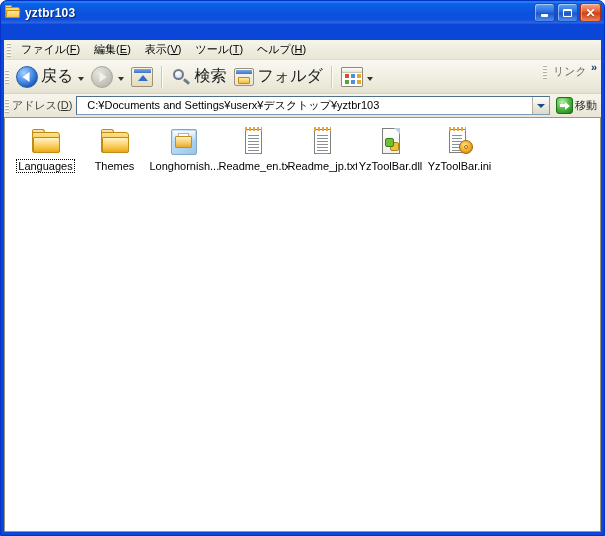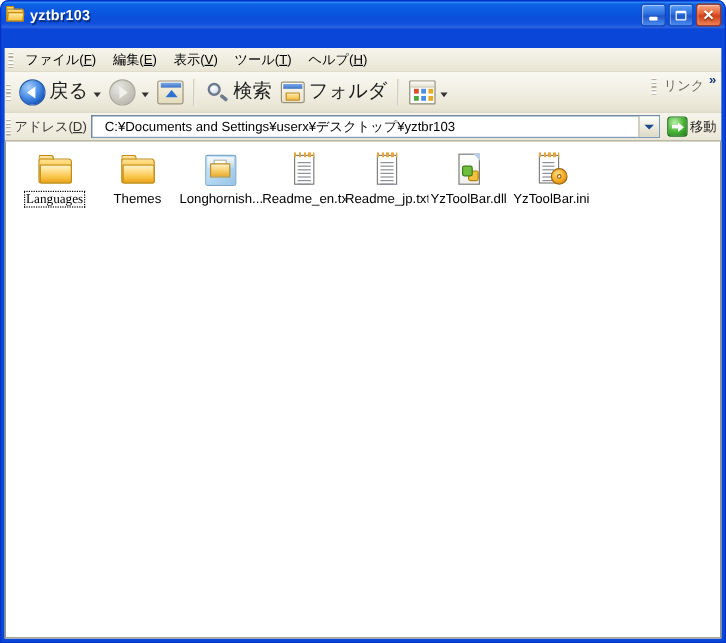--- a/index.html
+++ b/index.html
@@ -475,21 +475,20 @@
     line-height: 12px;
     text-align: center;
     max-width: 68px;
     white-space: nowrap;
     overflow: hidden;
     padding: 0 1px;
   }
   .file-item.focused .file-label {
     outline: 1px dotted #000;
     outline-offset: 0px;
-    font-family: Liberation Serif, serif;
   }
   
   .ic-folder { width: 32px; height: 32px; position: relative; }
   .ic-folder .fback {
     position: absolute;
     left: 2px; top: 6px;
     width: 28px; height: 21px;
     background: linear-gradient(to bottom, #ffe28f 0%, #f8c council 40%, #f0ad23 100%);
     background: linear-gradient(to bottom, #ffe28f 0%, #f6c245 45%, #efac23 100%);
     border: 1px solid #c08b12;

